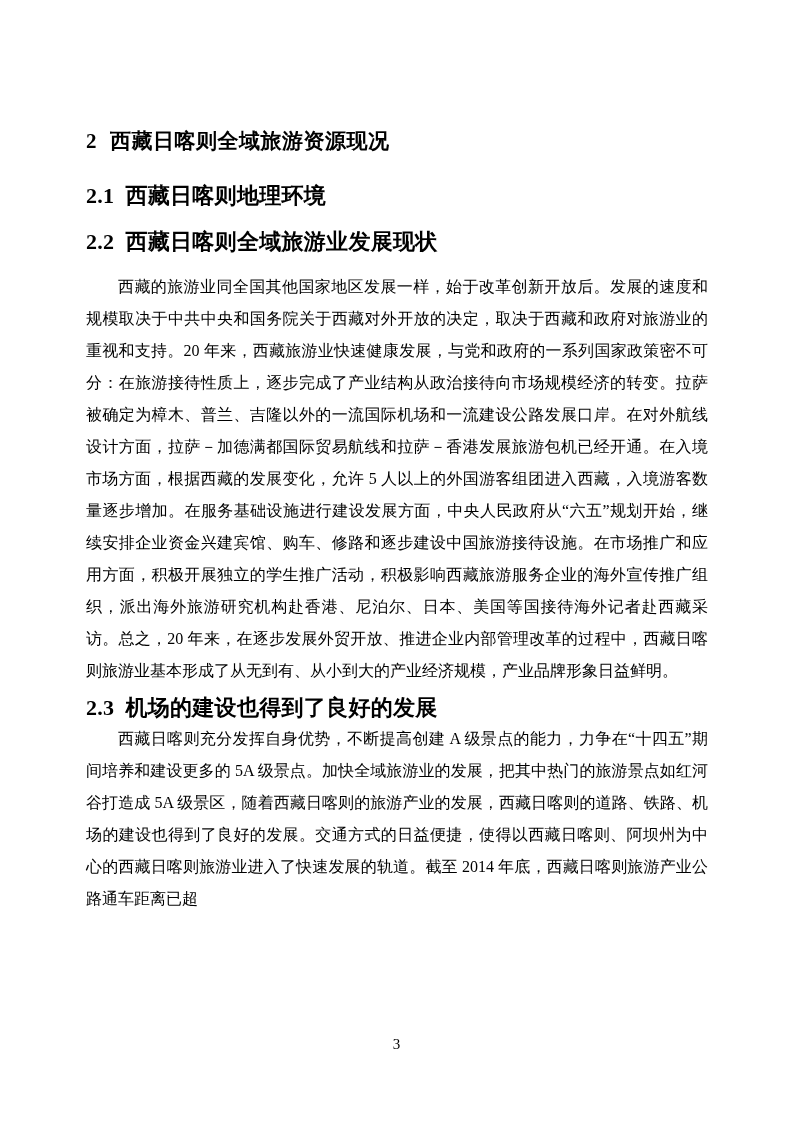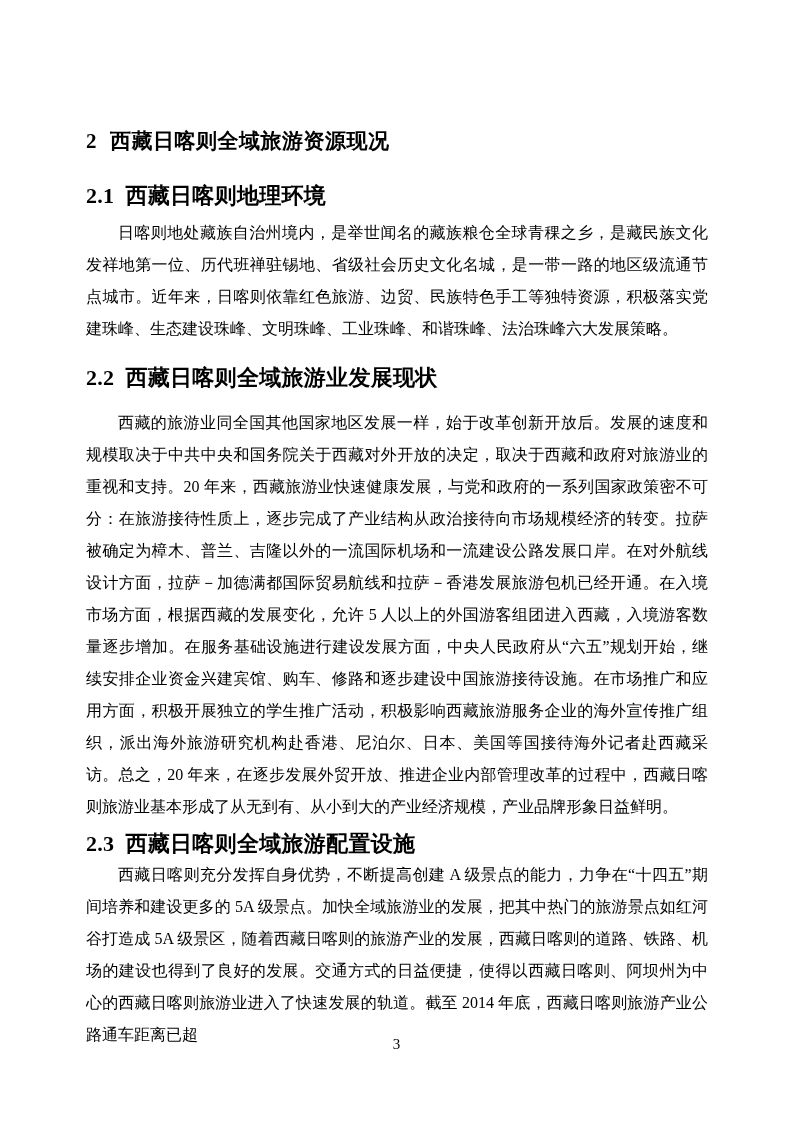--- a/index.html
+++ b/index.html
@@ -71,28 +71,27 @@
 <div class="page">
   <div class="content">
 
     <h1 class="chapter-heading">
       <span class="h-num">2</span><span>西藏日喀则全域旅游资源现况</span>
     </h1>
 
     <h2 class="section-heading sh-1">
       <span class="h-num">2.1</span><span>西藏日喀则地理环境</span>
     </h2>
-    <p class="body-para p-1">日喀则地处藏族自治州境内，是举世闻名的藏族粮仓全球青稞之乡，是藏民族文化发祥地第一位、历代班禅驻锡地、省级社会历史文化名城，是一带一路的地区级流通节点城市。近年来，日喀则依靠红色旅游、边贸、民族特色手工等独特资源，积极落实党建珠峰、生态建设珠峰、文明珠峰、工业珠峰、和谐珠峰、法治珠峰六大发展策略。</p>
 
     <h2 class="section-heading sh-2">
       <span class="h-num">2.2</span><span>西藏日喀则全域旅游业发展现状</span>
     </h2>
     <p class="body-para p-2">西藏的旅游业同全国其他国家地区发展一样，始于改革创新开放后。发展的速度和规模取决于中共中央和国务院关于西藏对外开放的决定，取决于西藏和政府对旅游业的重视和支持。20 年来，西藏旅游业快速健康发展，与党和政府的一系列国家政策密不可分：在旅游接待性质上，逐步完成了产业结构从政治接待向市场规模经济的转变。拉萨被确定为樟木、普兰、吉隆以外的一流国际机场和一流建设公路发展口岸。在对外航线设计方面，拉萨－加德满都国际贸易航线和拉萨－香港发展旅游包机已经开通。在入境市场方面，根据西藏的发展变化，允许 5 人以上的外国游客组团进入西藏，入境游客数量逐步增加。在服务基础设施进行建设发展方面，中央人民政府从“六五”规划开始，继续安排企业资金兴建宾馆、购车、修路和逐步建设中国旅游接待设施。在市场推广和应用方面，积极开展独立的学生推广活动，积极影响西藏旅游服务企业的海外宣传推广组织，派出海外旅游研究机构赴香港、尼泊尔、日本、美国等国接待海外记者赴西藏采访。总之，20 年来，在逐步发展外贸开放、推进企业内部管理改革的过程中，西藏日喀则旅游业基本形成了从无到有、从小到大的产业经济规模，产业品牌形象日益鲜明。</p>
 
     <h2 class="section-heading sh-3">
-      <span class="h-num">2.3</span><span>西藏日喀则全域旅游配置设施</span>
+      <span class="h-num">2.3</span><span>机场的建设也得到了良好的发展</span>
     </h2>
     <p class="body-para p-3">西藏日喀则充分发挥自身优势，不断提高创建 A 级景点的能力，力争在“十四五”期间培养和建设更多的 5A 级景点。加快全域旅游业的发展，把其中热门的旅游景点如红河谷打造成 5A 级景区，随着西藏日喀则的旅游产业的发展，西藏日喀则的道路、铁路、机场的建设也得到了良好的发展。交通方式的日益便捷，使得以西藏日喀则、阿坝州为中心的西藏日喀则旅游业进入了快速发展的轨道。截至 2014 年底，西藏日喀则旅游产业公路通车距离已超</p>
 
   </div>
 
   <div class="page-number">3</div>
 </div>
 
 </body></html>

